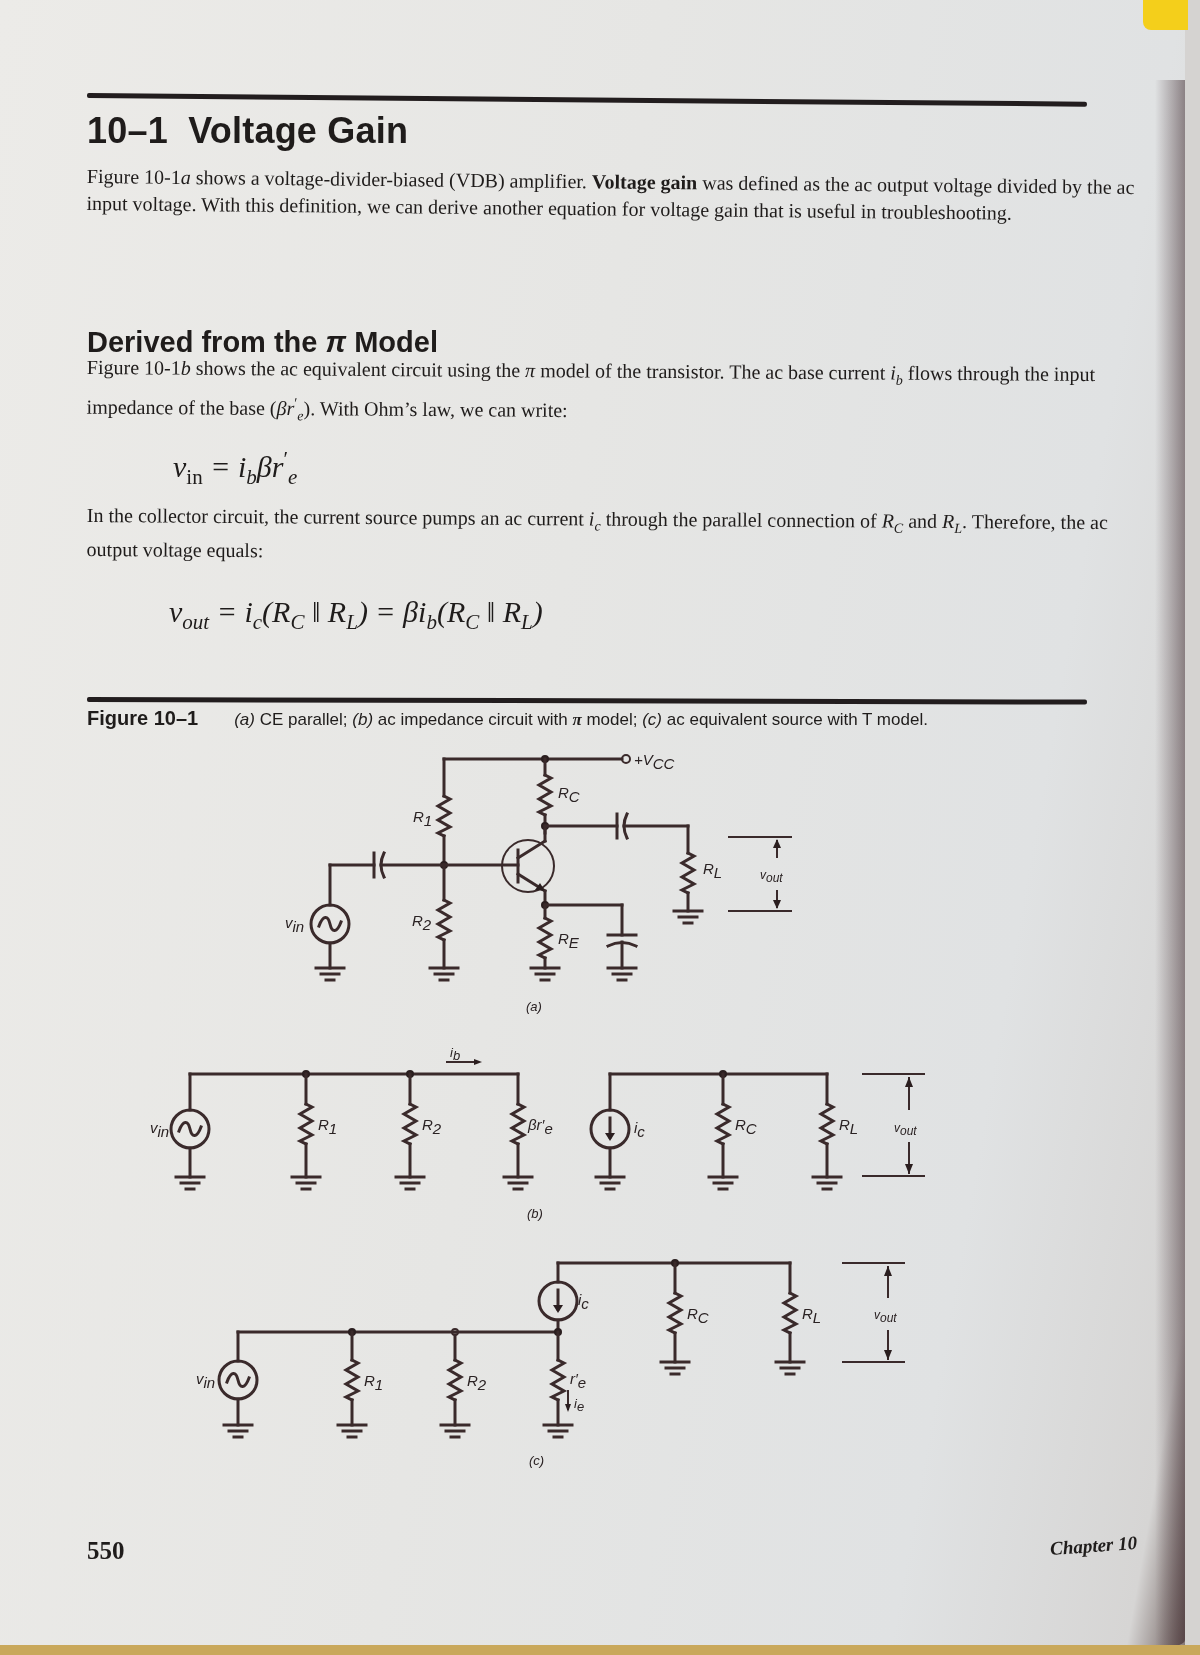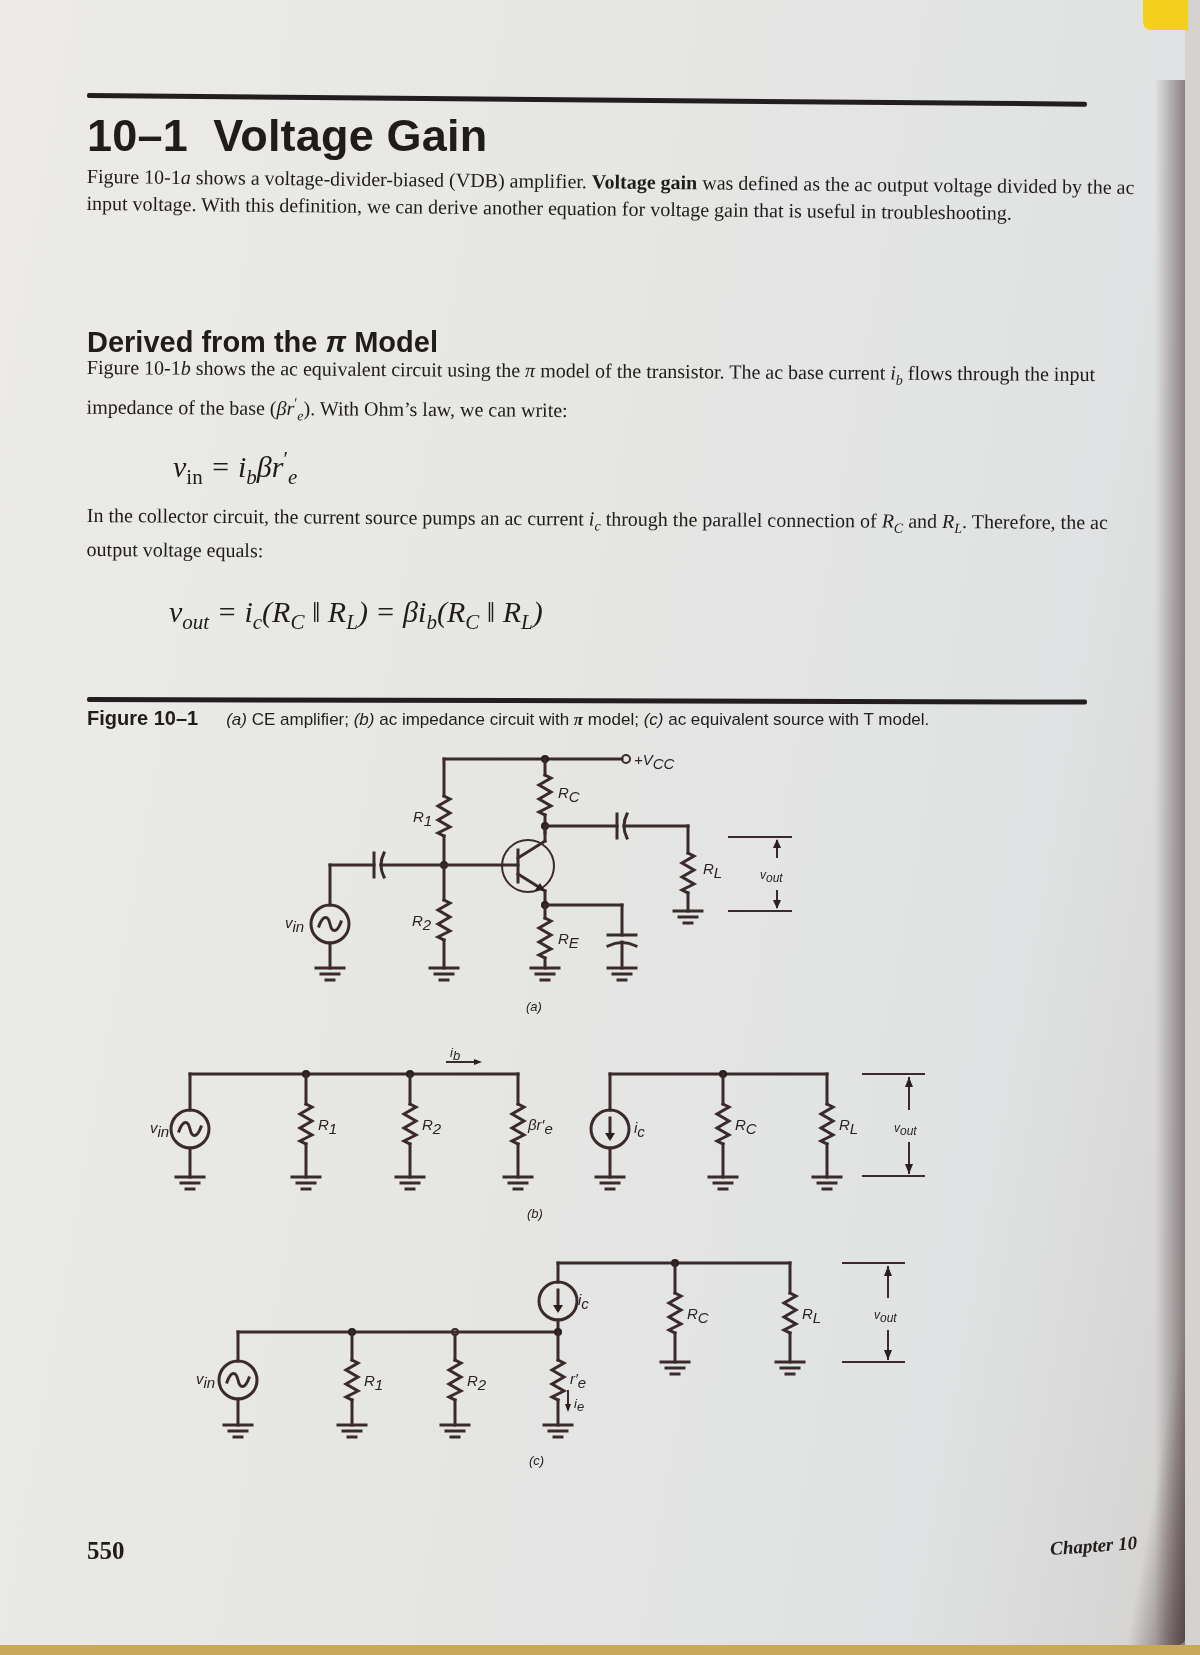--- a/index.html
+++ b/index.html
@@ -30,21 +30,21 @@
     position: absolute; left: 0; top: 1645px; width: 1200px; height: 10px;
     background: #c9a85b;
   }
 
   .rule {
     position: absolute; height: 5px; background: #221d1e; border-radius: 2px;
   }
   .section-title {
     position: absolute; left: 87px; top: 110px;
     font-family: "Liberation Sans", sans-serif; font-weight: bold;
-    font-size: 45px; letter-spacing: 0.2px;
+    font-size: 36px; letter-spacing: 0.2px;
   }
   .subsection-title {
     position: absolute; left: 87px; top: 326px;
     font-family: "Liberation Sans", sans-serif; font-weight: bold;
     font-size: 29px;
   }
   .para {
     position: absolute; left: 87px; width: 1055px;
     font-size: 20px; line-height: 27px;
     transform-origin: left top;
@@ -53,21 +53,21 @@
   .para i, .eq i { font-style: italic; }
   .eq {
     position: absolute; font-size: 30px; font-style: normal;
   }
   sub, sup { font-size: 70%; }
   .caption {
     position: absolute; left: 87px; top: 707px;
     font-family: "Liberation Sans", sans-serif; font-size: 17px;
     white-space: nowrap;
   }
-  .caption .fig-label { font-weight: bold; font-size: 20px; margin-right: 28px; }
+  .caption .fig-label { font-weight: bold; font-size: 20px; margin-right: 36px; }
   .caption i { font-style: italic; }
 
   svg.circuit { position: absolute; left: 0; top: 0; overflow: visible; }
   svg.circuit .w { stroke: #3a2a2b; stroke-width: 3; fill: none; stroke-linecap: square; }
   svg.circuit .thin { stroke: #3a2a2b; stroke-width: 2; fill: none; }
   svg.circuit .dot { fill: #2a1e1f; }
   svg.circuit text {
     font-family: "Liberation Sans", sans-serif; font-style: italic;
     fill: #2a2223; font-size: 15px;
   }
@@ -119,21 +119,21 @@
   <span>In the collector circuit, the current source pumps an ac current </span><i>i</i><sub><i>c</i></sub><span> through the parallel connection of </span><i>R</i><sub><i>C</i></sub><span> and </span><i>R</i><sub><i>L</i></sub><span>. Therefore, the ac output voltage equals:</span>
 </div>
 
 <div class="eq" style="left:169px; top:595px;">
   <i>v<sub>out</sub> = i<sub>c</sub>(R<sub>C</sub> ‖ R<sub>L</sub>) = βi<sub>b</sub>(R<sub>C</sub> ‖ R<sub>L</sub>)</i>
 </div>
 
 <div class="rule" style="left:87px; top:697px; width:1000px; transform: rotate(0.15deg); transform-origin:left;"></div>
 
 <div class="caption">
-  <span class="fig-label">Figure 10–1</span><i>(a)</i><span> CE amplifier; </span><i>(b)</i><span> ac impedance circuit with </span><i style="font-family:'Liberation Serif',serif;font-weight:bold;">π</i><span> model; </span><i>(c)</i><span> ac equivalent source with T model.</span>
+  <span class="fig-label">Figure 10–1</span><i>(a)</i><span> CE parallel; </span><i>(b)</i><span> ac impedance circuit with </span><i style="font-family:'Liberation Serif',serif;font-weight:bold;">π</i><span> model; </span><i>(c)</i><span> ac equivalent source with T model.</span>
 </div>
 
 <svg class="circuit" width="1200" height="1655">
   <defs>
     <g id="res-v">
 
       <polyline class="w" points="0,0 6,3 -6,10 6,17 -6,24 6,31 -6,37 0,40"></polyline>
     </g>
     <g id="gnd">
       <line class="w" x1="-14" y1="0" x2="14" y2="0"></line>

